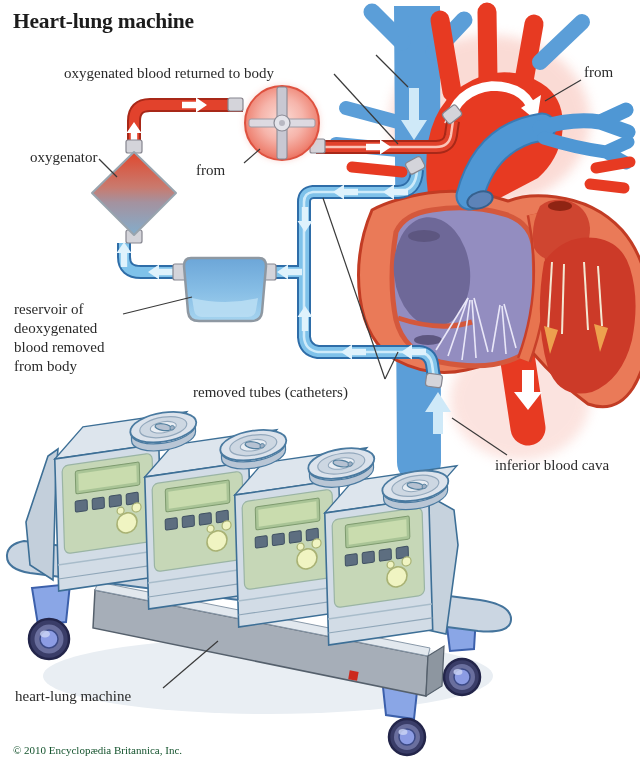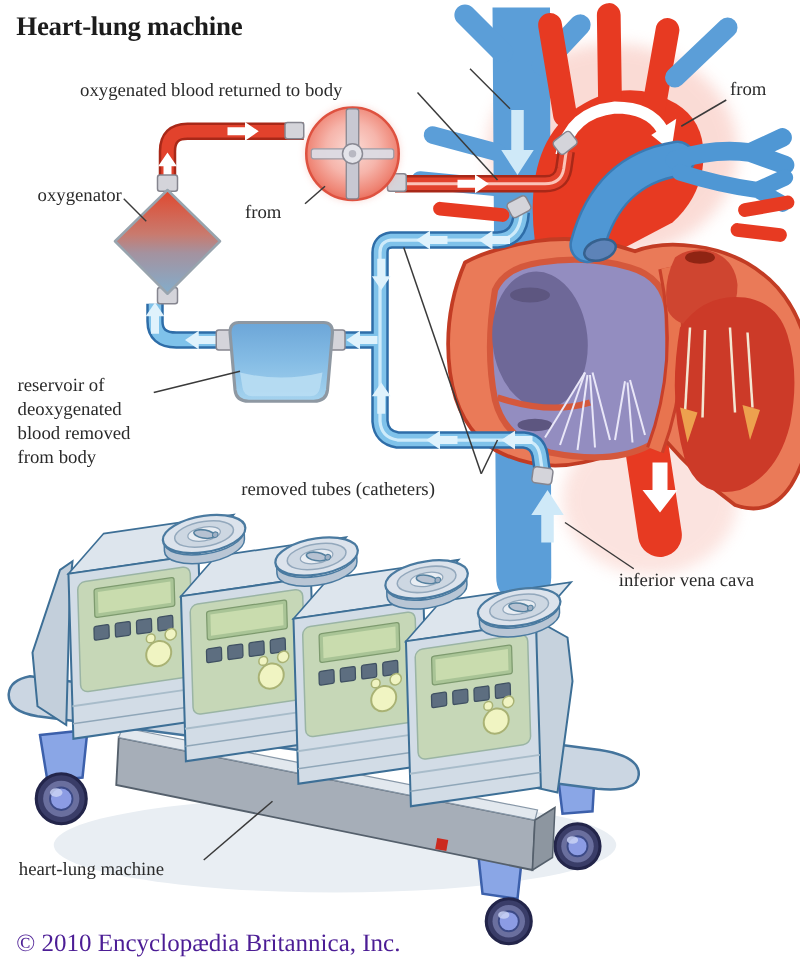--- a/index.html
+++ b/index.html
@@ -4,21 +4,21 @@
 <style>
   html,body{margin:0;padding:0;background:#fff;}
   #stage{
     position:relative;width:640px;height:771px;background:#ffffff;overflow:hidden;
     font-family:Liberation Serif, serif;color:#2a2a2a;
   }
   #stage svg{position:absolute;left:0;top:0;}
   .lbl{position:absolute;font-size:15px;line-height:19px;color:#2a2a2a;white-space:nowrap;}
   .lbl.multiline{white-space:pre-line;}
   .title{position:absolute;left:13px;top:9px;font-size:21.5px;font-weight:bold;color:#1c1c1c;letter-spacing:-0.2px;}
-  .copyright{position:absolute;left:13px;top:744px;font-size:20px;color:#4c1d95;}
+  .copyright{position:absolute;left:13px;top:744px;font-size:11px;color:#14532d;}
 </style>
 </head>
 <body>
 
 <div id="stage">
 
 <svg width="640" height="771" viewBox="0 0 640 771">
   <defs>
     <linearGradient id="oxyGrad" gradientUnits="userSpaceOnUse" x1="134" y1="152" x2="134" y2="236">
       <stop offset="0" stop-color="#e0482e"></stop>
@@ -311,18 +311,18 @@
 
   <div class="lbl" style="left:196px;top:161px;">from</div>
 
   <div class="lbl multiline" style="left:14px;top:300px;">reservoir of
 deoxygenated
 blood removed
 from body</div>
 
   <div class="lbl" style="left:193px;top:383px;">removed tubes (catheters)</div>
 
-  <div class="lbl" style="left:495px;top:456px;">inferior vena cava</div>
+  <div class="lbl" style="left:495px;top:456px;">inferior blood cava</div>
 
   <div class="lbl" style="left:15px;top:687px;">heart-lung machine</div>
 
   <div class="copyright">© 2010 Encyclopædia Britannica, Inc.</div>
 </div>
 
 </body></html>

